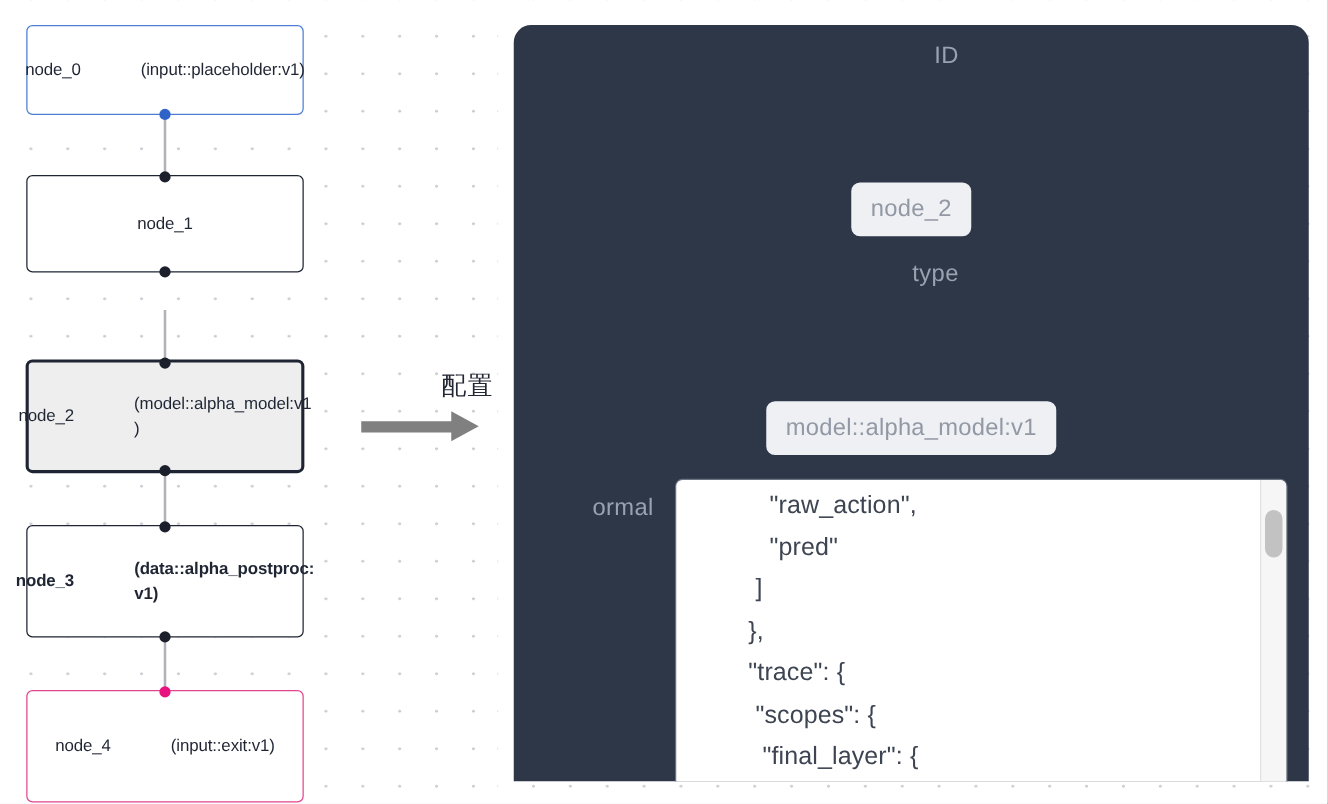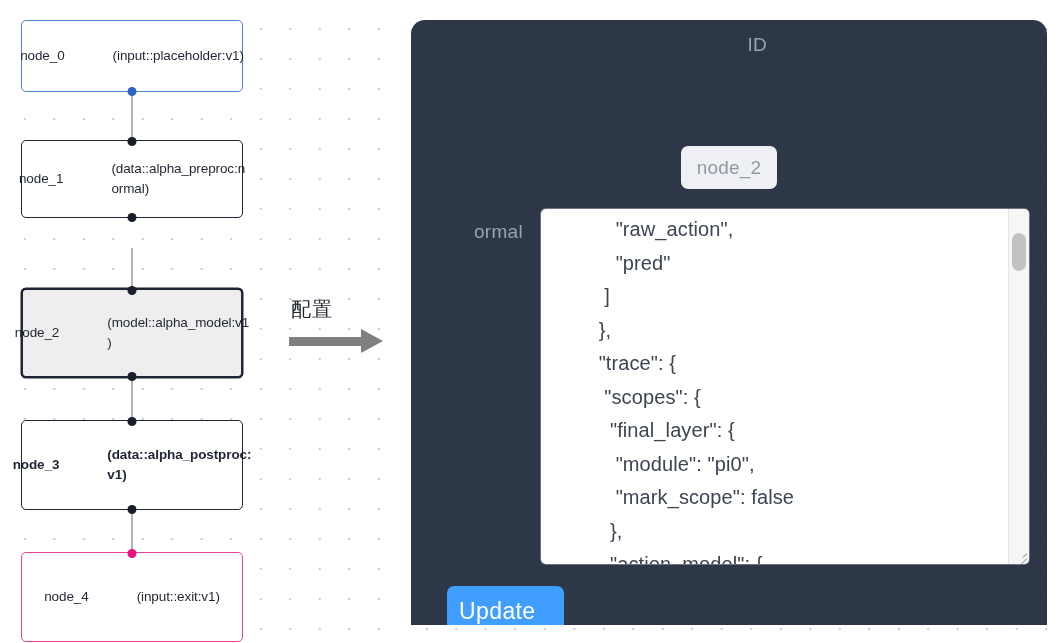--- a/index.html
+++ b/index.html
@@ -87,21 +87,21 @@
     position: absolute;
     left: 287px;
     top: 296px;
     width: 108px;
     height: 70px;
   }
   #transition-label {
     font-size: 20px;
     color: #222733;
     letter-spacing: 1px;
-    text-align: left;
+    text-align: right;
     line-height: 26px;
     padding-left: 4px;
   }
   #arrow-wrap {
     position: relative;
     margin-top: 6px;
     height: 28px;
   }
   .arrow-shaft {
     position: absolute;
@@ -271,21 +271,20 @@
   <div class="edge" style="top:510px;height:42px;"></div>
 
   <div class="node blue" style="top:20px;height:72px;">
     <span class="nl1">node_0</span>
     <span class="nl2">(input::placeholder:v1)</span>
     <div class="handle bottom blue"></div>
   </div>
 
   <div class="node" style="top:140px;height:78px;">
     <span class="nl1">node_1</span>
-    <span class="nl2">(data::alpha_preproc:n ormal)</span>
     <div class="handle top"></div>
     <div class="handle bottom"></div>
   </div>
 
   <div class="node selected" style="top:288px;height:90px;">
     <span class="nl1">node_2</span>
     <span class="nl2">(model::alpha_model:v1 )</span>
     <div class="handle top"></div>
     <div class="handle bottom"></div>
   </div>
@@ -313,20 +312,24 @@
 </div>
 
 <div id="right-canvas">
   <div id="inspector-panel">
 
     <div class="field-row">
       <div class="field-label">ID</div>
       <div class="field-input">node_2</div>
     </div>
 
+    <div class="field-row">
+      <div class="field-label">type</div>
+      <div class="field-input">model::alpha_model:v1</div>
+    </div>
 
     <div class="config-row">
       <div class="field-label">ormal</div>
       <div id="config-textarea">
         <div id="config-text">    "raw_action",
     "pred"
   ]
  },
  "trace": {
   "scopes": {

